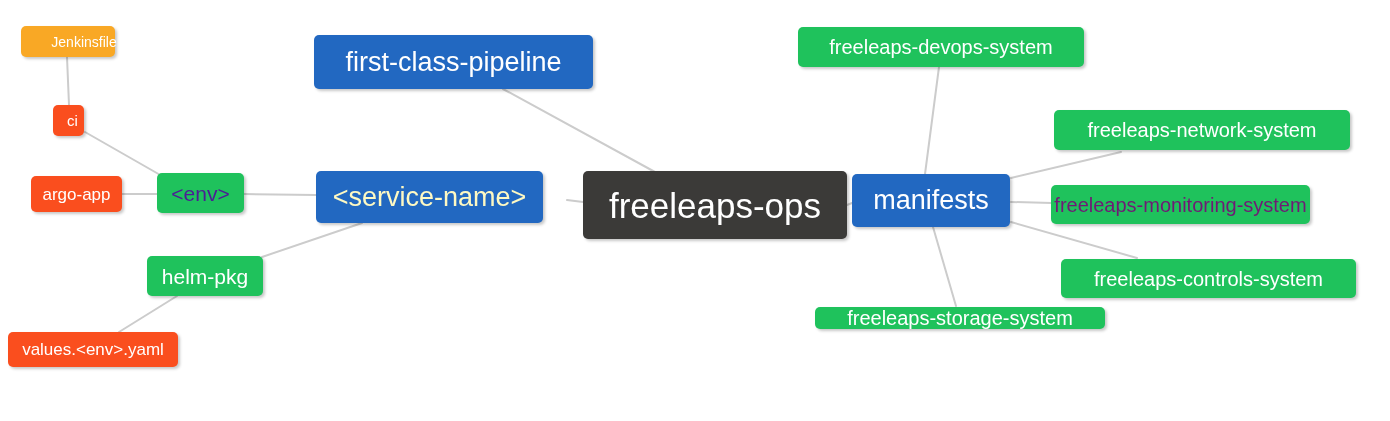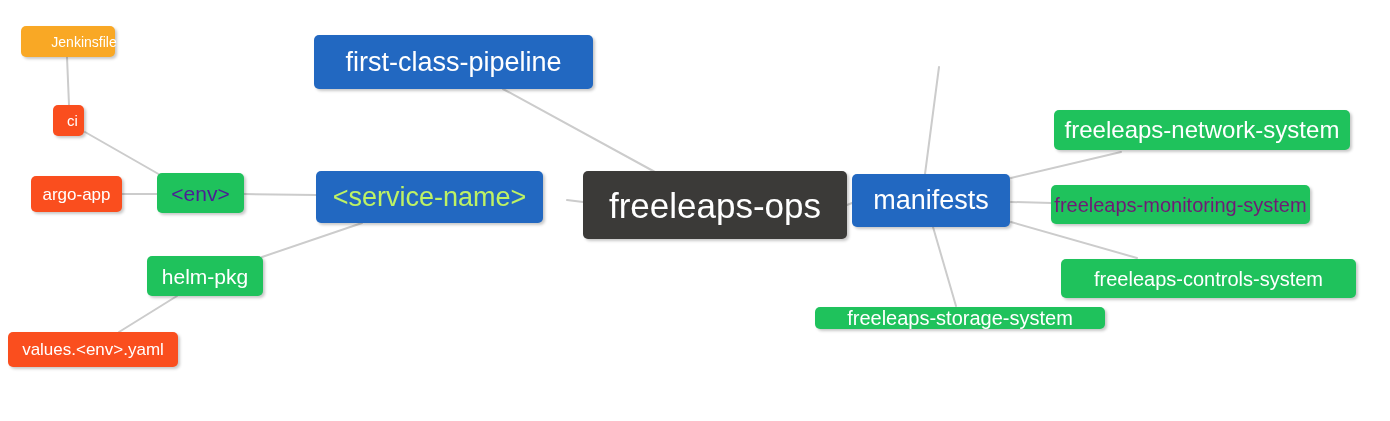--- a/index.html
+++ b/index.html
@@ -61,21 +61,22 @@
       <line x1="933" y1="227" x2="956" y2="306" stroke="#cccccc" stroke-width="2" stroke-linecap="round"></line>
     </svg>
   <div class="node-layer">
       <div class="node" style="left: 21px; top: 26px; width: 94px; height: 31px; font-size: 14px; background: rgb(249, 168, 37); color: rgb(255, 255, 255); padding-left: 32px;">Jenkinsfile</div>
       <div class="node" style="left: 53px; top: 105px; width: 31px; height: 31px; font-size: 15px; background: rgb(250, 78, 30); color: rgb(255, 255, 255); padding-left: 8px;">ci</div>
       <div class="node" style="left: 31px; top: 176px; width: 91px; height: 36px; font-size: 17px; background: rgb(250, 78, 30); color: rgb(255, 255, 255);">argo-app</div>
       <div class="node" style="left: 157px; top: 173px; width: 87px; height: 40px; font-size: 21px; background: rgb(31, 194, 92); color: #4c1d95;">&lt;env&gt;</div>
       <div class="node" style="left: 147px; top: 256px; width: 116px; height: 40px; font-size: 21px; background: rgb(31, 194, 92); color: rgb(255, 255, 255);">helm-pkg</div>
       <div class="node" style="left: 8px; top: 332px; width: 170px; height: 35px; font-size: 17px; background: rgb(250, 78, 30); color: rgb(255, 255, 255);">values.&lt;env&gt;.yaml</div>
       <div class="node" style="left: 314px; top: 35px; width: 279px; height: 54px; font-size: 27px; background: rgb(34, 104, 193); color: rgb(255, 255, 255);">first-class-pipeline</div>
-      <div class="node" style="left: 316px; top: 171px; width: 227px; height: 52px; font-size: 27px; background: rgb(34, 104, 193); color: #bef264;">&lt;service-name&gt;</div>
+      <div class="node" style="left: 316px; top: 171px; width: 227px; height: 52px; font-size: 27px; background: rgb(34, 104, 193); color: #fef9c3;">&lt;service-name&gt;</div>
       <div class="node" style="left: 583px; top: 171px; width: 264px; height: 68px; font-size: 35px; background: rgb(59, 58, 56); color: rgb(255, 255, 255);">freeleaps-ops</div>
       <div class="node" style="left: 852px; top: 174px; width: 158px; height: 53px; font-size: 27px; background: rgb(34, 104, 193); color: rgb(255, 255, 255);">manifests</div>
-      <div class="node" style="left: 1054px; top: 110px; width: 296px; height: 40px; font-size: 24px; background: rgb(31, 194, 92); color: rgb(255, 255, 255);">freeleaps-network-system</div>
+      <div class="node" style="left: 798px; top: 27px; width: 286px; height: 40px; font-size: 20px; background: rgb(31, 194, 92); color: rgb(255, 255, 255);">freeleaps-devops-system</div>
+      <div class="node" style="left: 1054px; top: 110px; width: 296px; height: 40px; font-size: 20px; background: rgb(31, 194, 92); color: rgb(255, 255, 255);">freeleaps-network-system</div>
       <div class="node" style="left: 1051px; top: 185px; width: 259px; height: 39px; font-size: 20px; background: rgb(31, 194, 92); color: #701a75;">freeleaps-monitoring-system</div>
       <div class="node" style="left: 1061px; top: 259px; width: 295px; height: 39px; font-size: 20px; background: rgb(31, 194, 92); color: rgb(255, 255, 255);">freeleaps-controls-system</div>
       <div class="node" style="left: 815px; top: 307px; width: 290px; height: 22px; font-size: 20px; background: rgb(31, 194, 92); color: rgb(255, 255, 255);">freeleaps-storage-system</div>
     </div>
 </div>
 
 </body></html>

